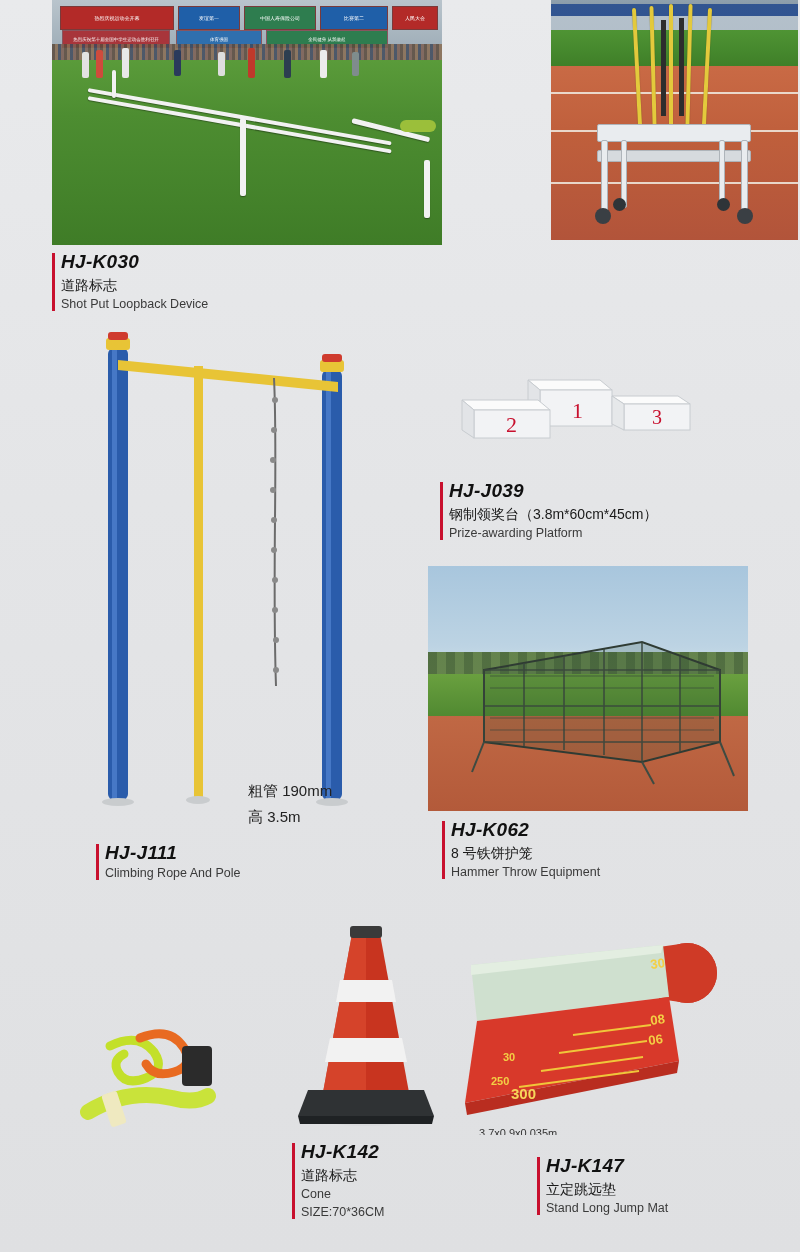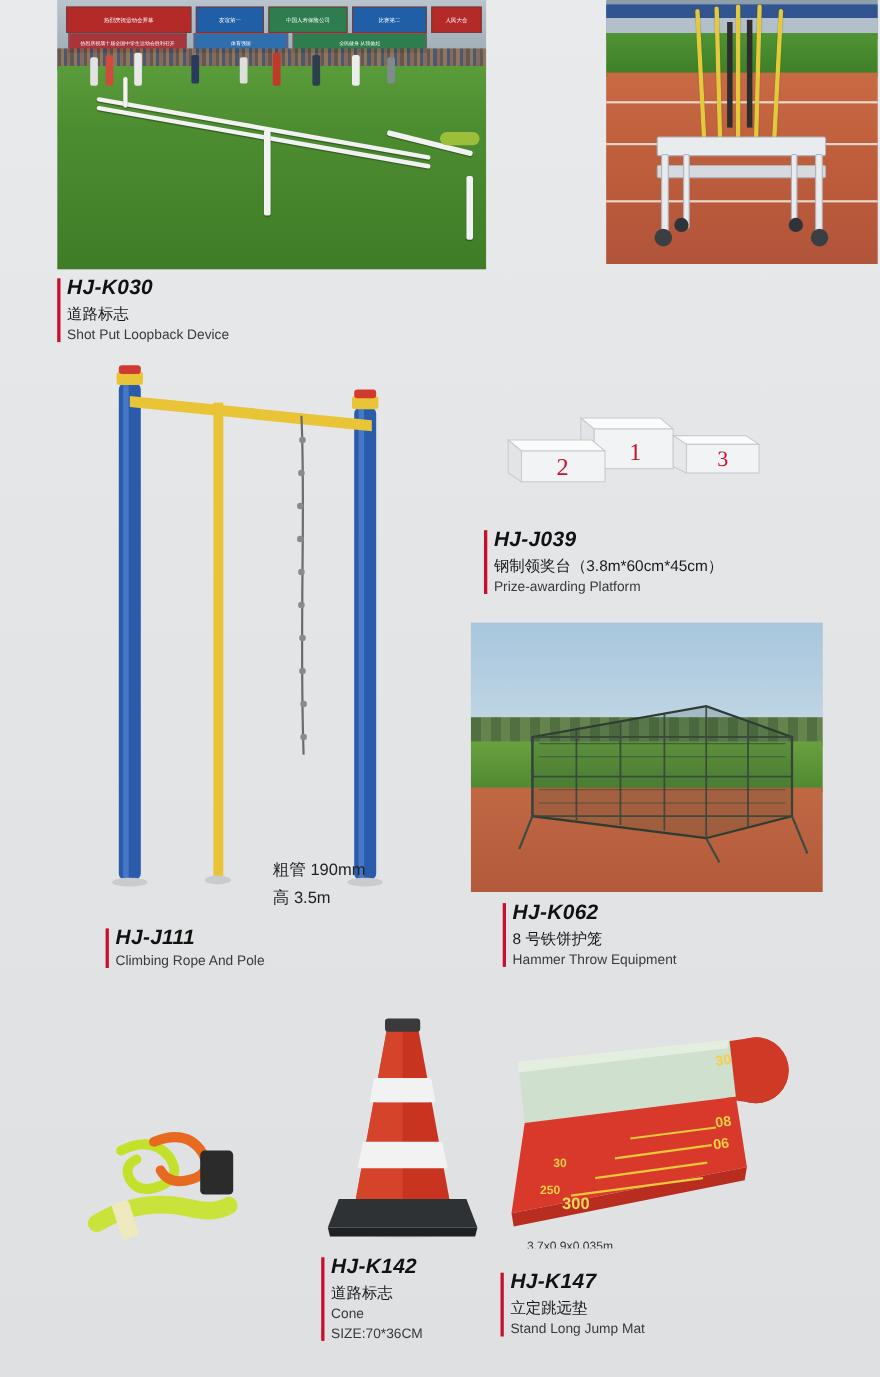--- a/index.html
+++ b/index.html
@@ -348,21 +348,21 @@
           <line x1="62" y1="152" x2="286" y2="152"></line>
           <line x1="62" y1="164" x2="286" y2="164"></line>
         </g>
         <g stroke="#3d4b42" stroke-width="2">
           <line x1="292" y1="176" x2="306" y2="210"></line>
           <line x1="56" y1="176" x2="44" y2="206"></line>
           <line x1="214" y1="196" x2="226" y2="218"></line>
         </g>
       </svg>
     </div>
-    <div class="caption" style="margin-top:8px; margin-left:29px;">
+    <div class="caption" style="margin-top:8px; margin-left:14px;">
       <div class="code">HJ-K062</div>
       <div class="cn">8 号铁饼护笼</div>
       <div class="en">Hammer Throw Equipment</div>
     </div>
   </div>
 
   <div class="item" style="left:78px; top:1020px; width:200px;">
     <div class="photo p6" style="background:transparent;">
       <svg width="175" height="120" viewBox="0 0 175 120">
         <path d="M32 26 q28 -14 44 6 q12 18 -8 26 q-20 8 -28 -6 q-6 -12 6 -18" fill="none" stroke="#c3e02a" stroke-width="9" stroke-linecap="round"></path>
@@ -424,20 +424,20 @@
           <text x="194" y="110" transform="rotate(-8 194 110)">06</text>
         </g>
         <g font-family="Liberation Sans, sans-serif" fill="#f3cf45" font-size="11" font-weight="bold">
           <text x="48" y="126">30</text>
           <text x="36" y="150">250</text>
         </g>
         <text x="56" y="164" font-family="Liberation Sans, sans-serif" fill="#f7d65a" font-size="15" font-weight="bold">300</text>
       </svg>
       <div class="small-note" style="position:absolute; left:24px; top:192px;">3.7x0.9x0.035m</div>
     </div>
-    <div class="caption" style="margin-top:20px; ">
+    <div class="caption" style="margin-top:20px; margin-left:82px;">
       <div class="code">HJ-K147</div>
       <div class="cn">立定跳远垫</div>
       <div class="en">Stand Long Jump Mat</div>
     </div>
   </div>
 
 </div>
 
 </body></html>

